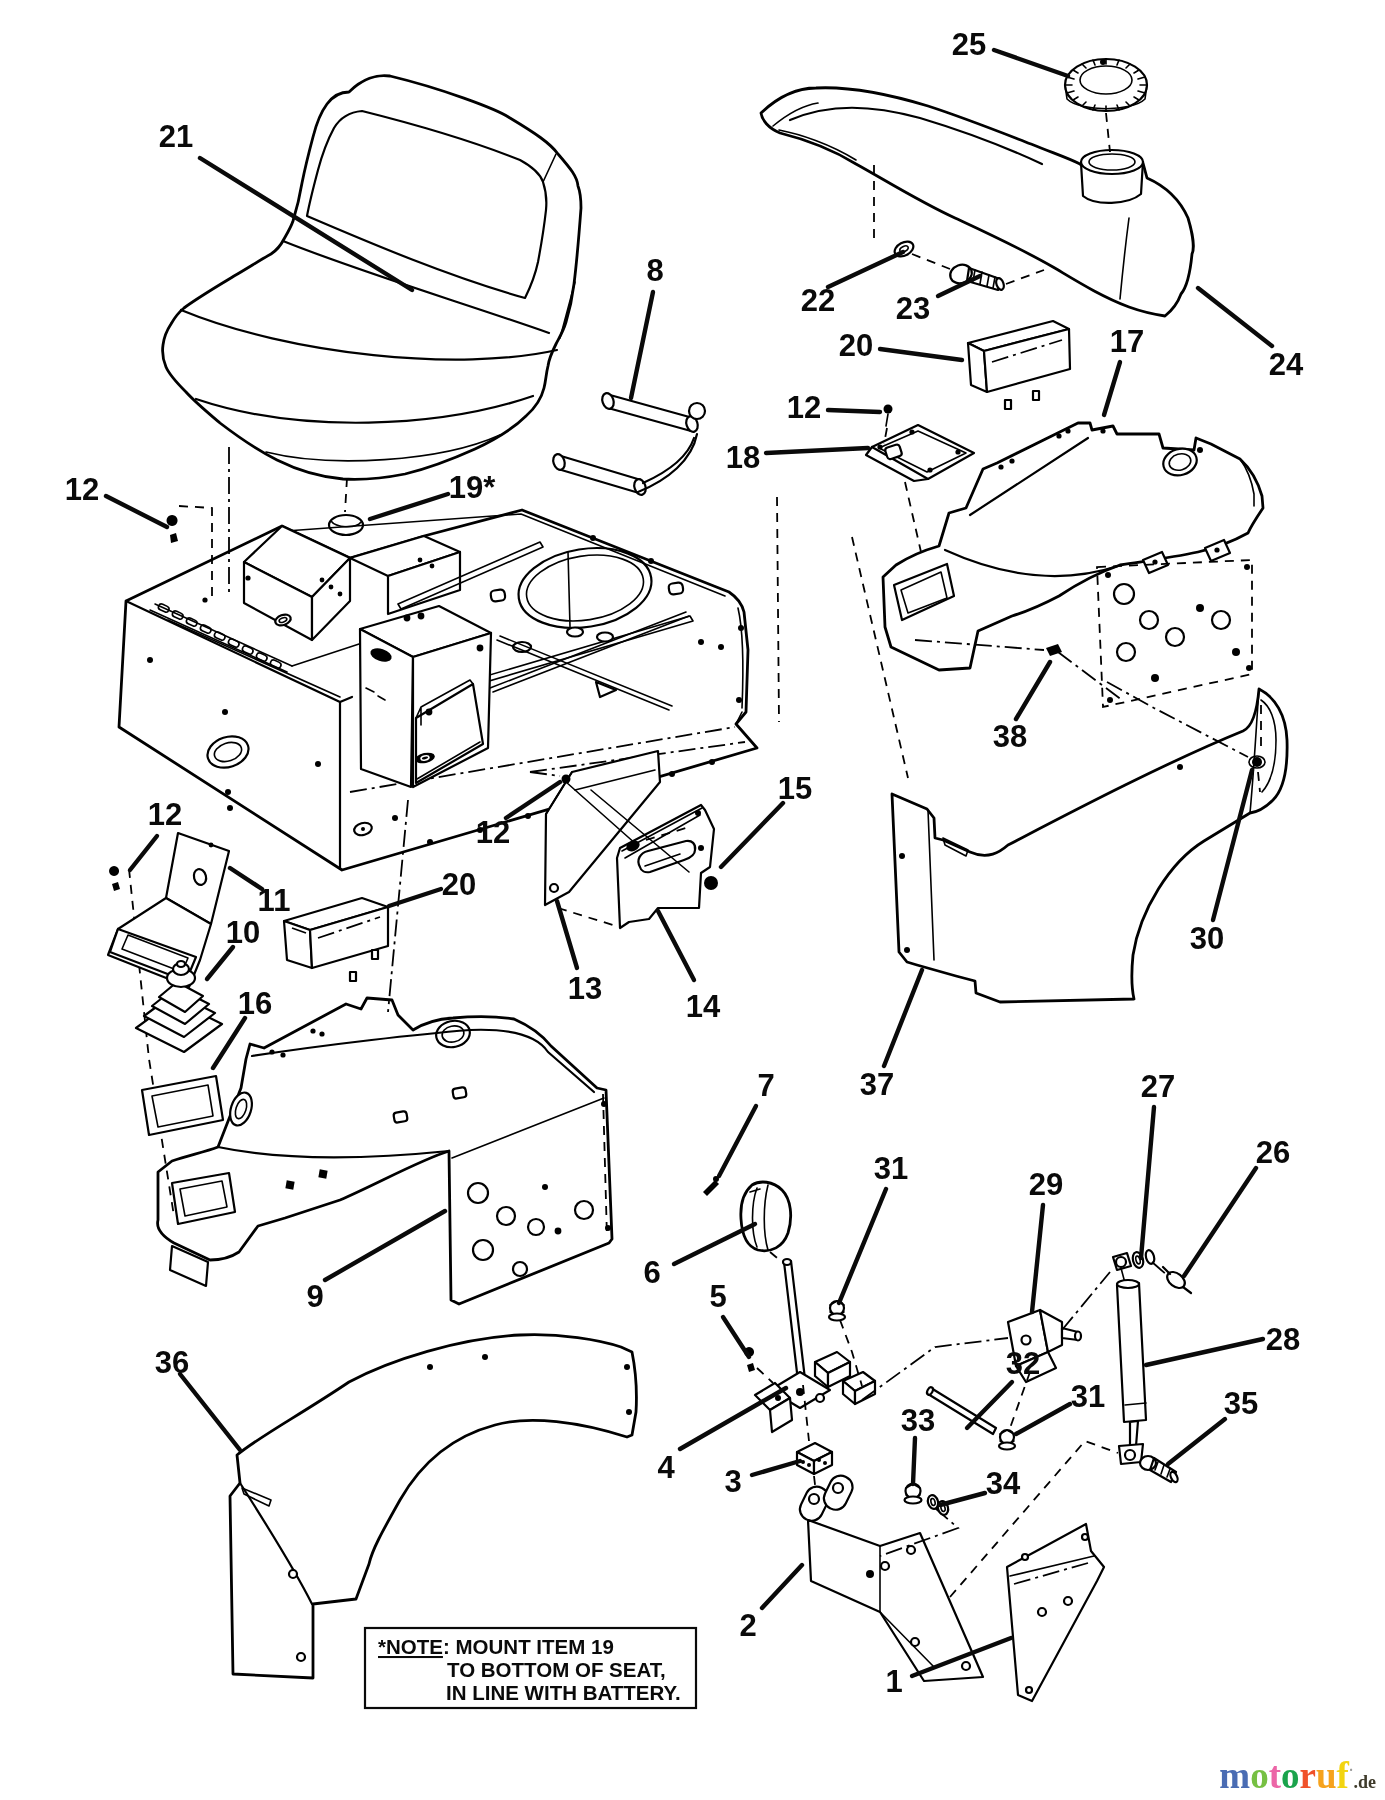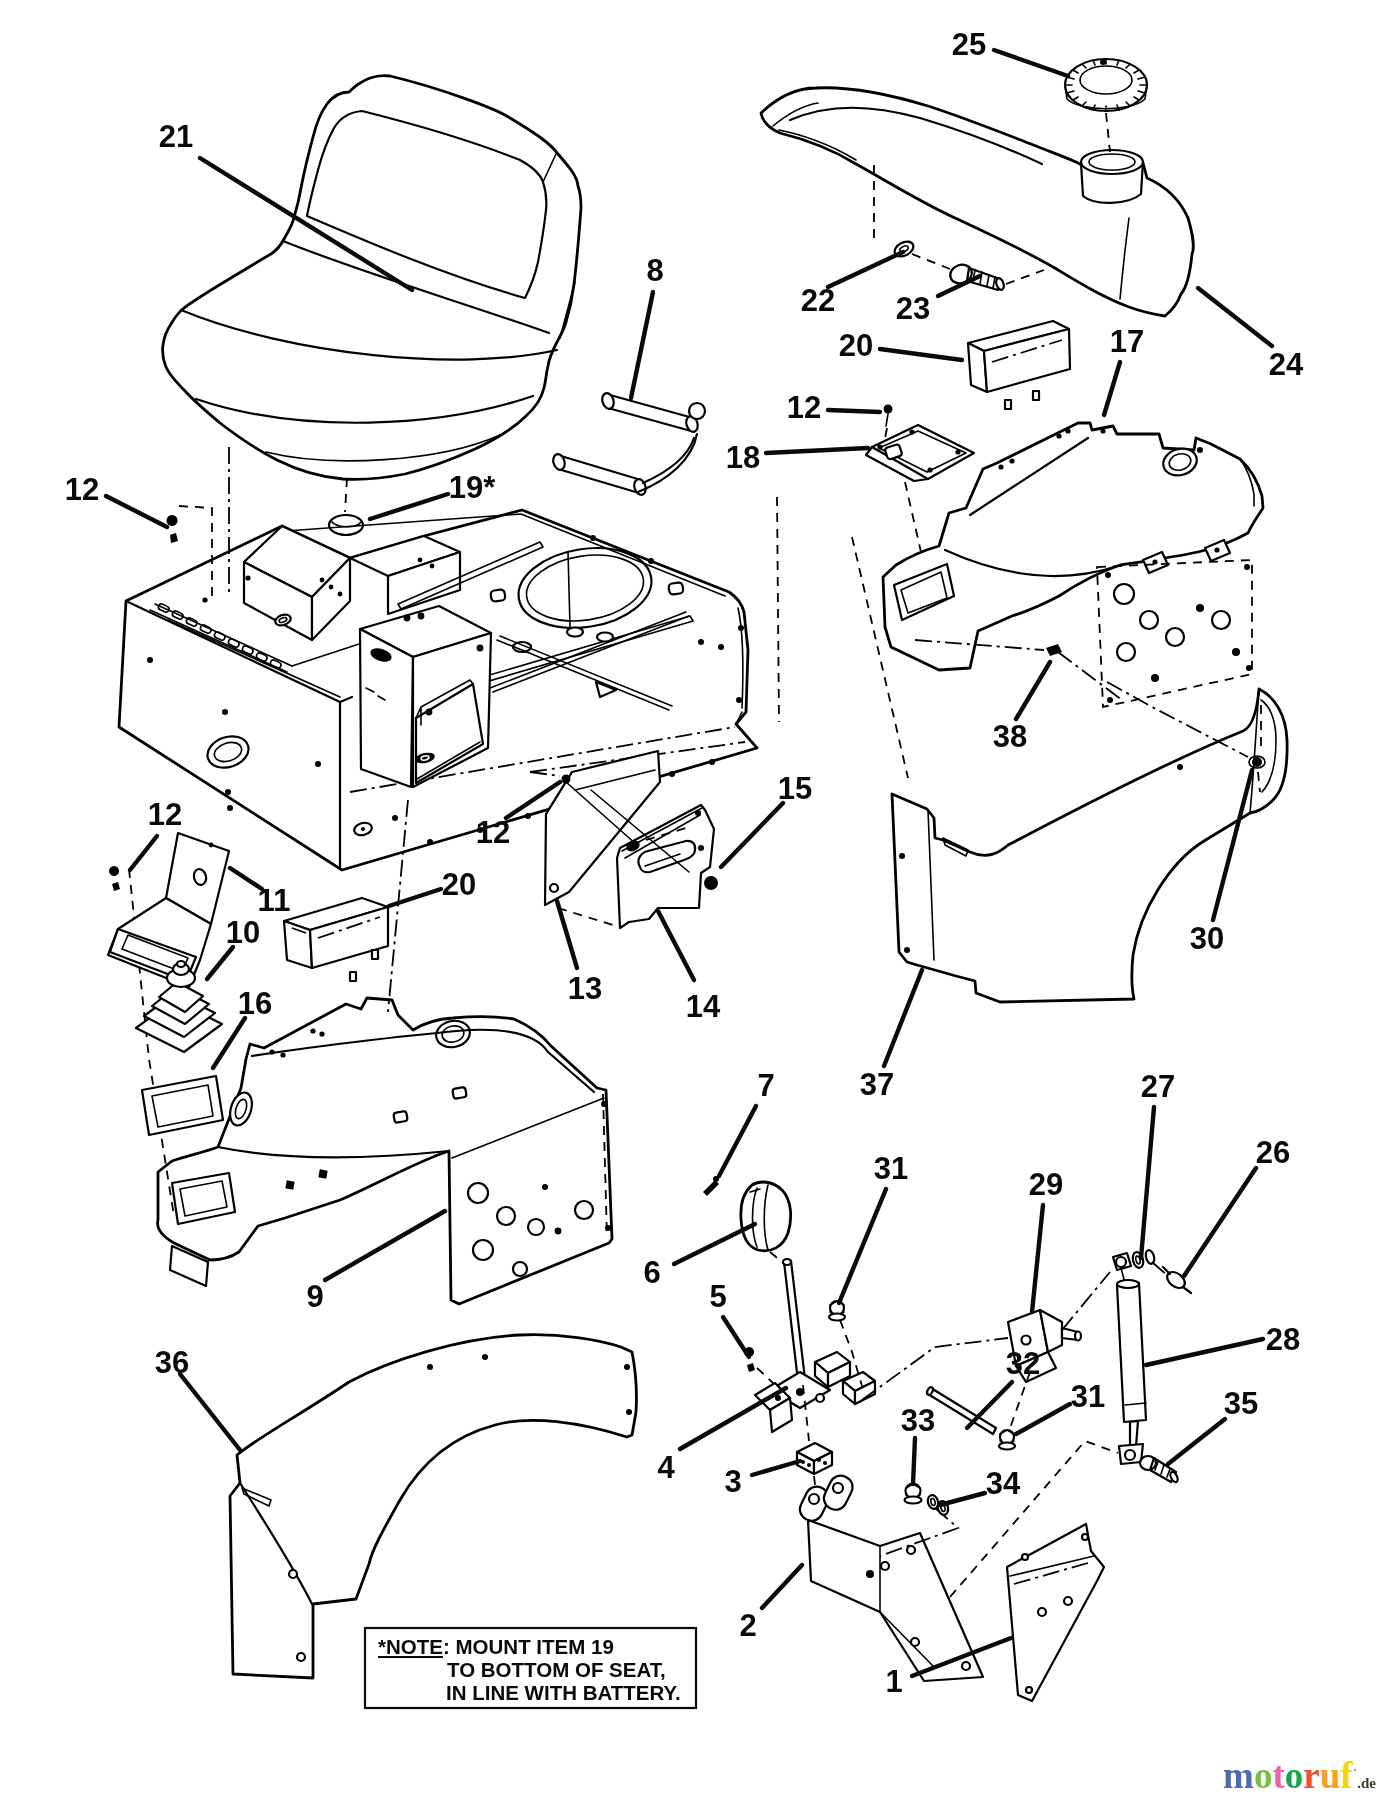--- a/index.html
+++ b/index.html
@@ -12,21 +12,21 @@
   .fw{fill:#fff;stroke:#000;stroke-width:2.8;stroke-linejoin:round;}
   .fw2{fill:#fff;stroke:#000;stroke-width:2.2;stroke-linejoin:round;}
   .blk{fill:#000;stroke:none;}
   .dash{fill:none;stroke:#000;stroke-width:1.8;stroke-dasharray:9 7;}
   .dashdot{fill:none;stroke:#000;stroke-width:1.8;stroke-dasharray:17 5 3 5;}
   .lbl{font-family:"Liberation Sans",sans-serif;font-weight:bold;font-size:31px;fill:#0a0a0a;}
   .leader{stroke:#0a0a0a;stroke-width:4.4;stroke-linecap:round;}
   #note-box-text text{font-family:"Liberation Sans",sans-serif;font-weight:bold;font-size:20.5px;fill:#0a0a0a;letter-spacing:0px;}
   #watermark{position:absolute;right:9px;bottom:6px;font-family:"Liberation Serif",serif;
              font-size:37px;font-weight:bold;letter-spacing:0px;line-height:1;}
-  #watermark .suf{font-size:15px;font-weight:bold;}
+  #watermark .suf{font-size:18px;font-weight:bold;}
   #watermark .reg{font-size:14px;vertical-align:super;}
 </style>
 </head>
 <body>
 
 <div id="stage">
 <svg width="1385" height="1800" viewBox="0 0 1385 1800" xmlns="http://www.w3.org/2000/svg">
 
   <g>
     <path class="ol" d="M 349,92 C 362,79 377,74 390,76 C 440,88 497,109 510,118 C 535,133 550,143 558,154 C 570,168 577,176 578,186 C 581,194 581,200 581,208 C 579,235 577,260 574,284 C 572,300 569,312 566,322 C 563,332 559,338 556,344 C 552,352 549,358 548,366 C 546,374 546,380 544,388 C 541,400 534,409 526,416 C 512,430 494,440 475,449 C 455,458 430,468 405,474 C 385,478 362,480 343,479 C 320,477 297,470 277,460 C 257,450 237,436 220,423 C 207,412 195,402 186,392 C 177,383 169,374 166,367 C 163,360 162,352 163,345 C 164,337 167,330 171,324 C 175,317 179,312 184,308 C 199,297 218,286 234,276 C 248,268 260,260 271,254 C 277,250 281,245 284,239 C 288,232 291,227 293,221 C 297,208 300,195 302,183 C 305,168 309,152 313,137 C 316,125 321,112 327,104 C 333,96 341,92 349,92 Z"></path>

